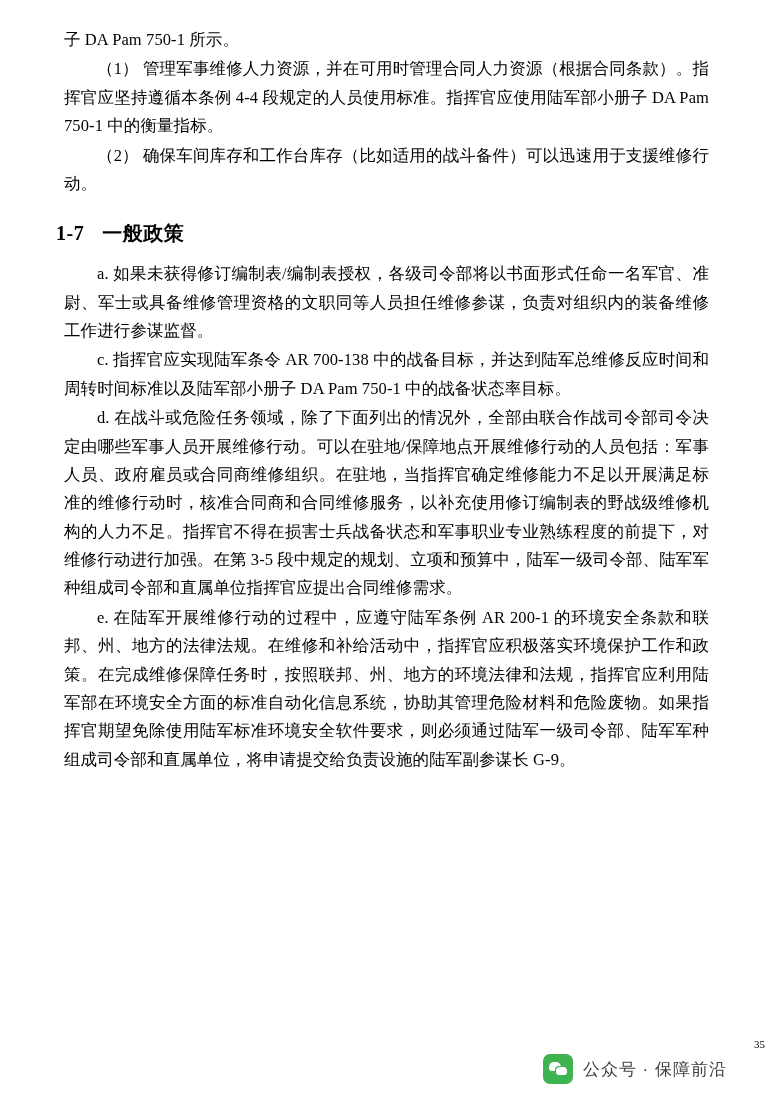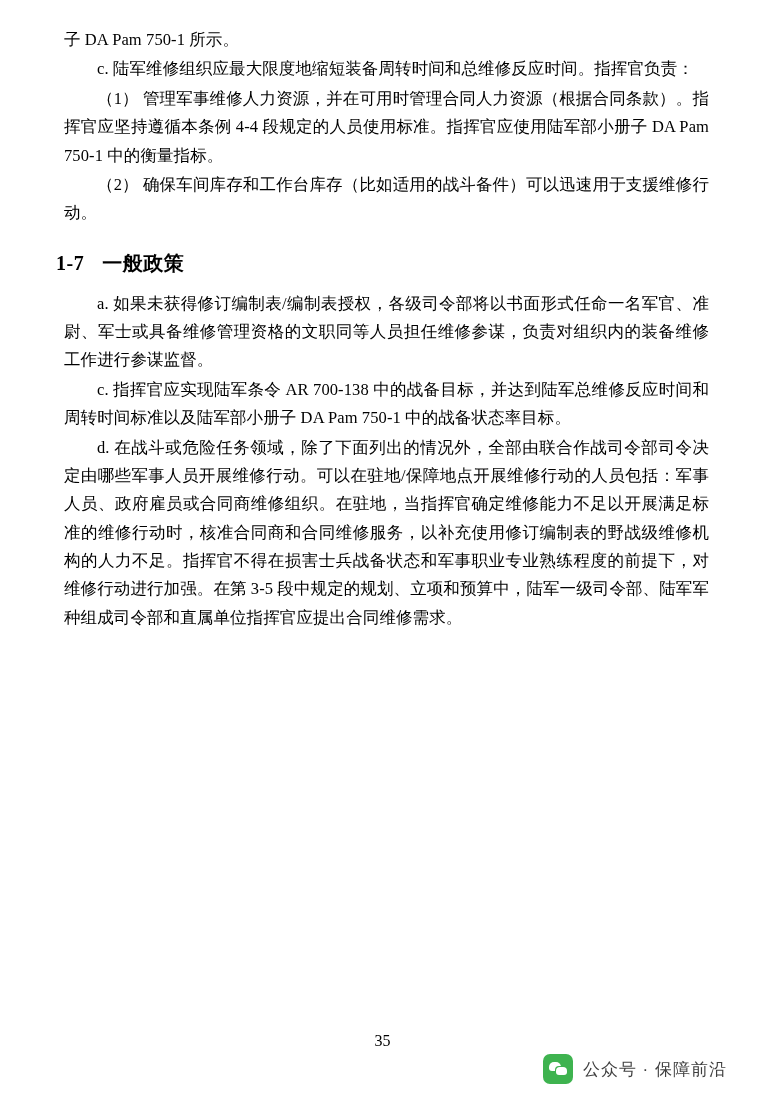--- a/index.html
+++ b/index.html
@@ -41,22 +41,22 @@
     letter-spacing: 0.5px;
   }
   .heading .num {
     margin-right: 18px;
   }
   .footer {
     position: absolute;
     left: 0;
     right: 0;
     bottom: 52px;
-    text-align: center;
-    font-size: 16px;
+    text-align: right;
+    font-size: 11px;
   }
   .wm {
     position: absolute;
     right: 38px;
     bottom: 18px;
     display: flex;
     align-items: center;
     gap: 10px;
   }
   .wm-logo {
@@ -96,37 +96,37 @@
     white-space: nowrap;
   }
 </style>
 </head>
 <body>
 
 <div class="page">
 
   <p class="para">子 DA Pam 750-1 所示。</p>
 
-  <p class="para indent">c.  陆军维修组织应最大限度地缩短装备周转时间和总维修反应时间。指挥官负责：</p>
 
   <p class="para indent">（1）  管理军事维修人力资源，并在可用时管理合同人力资源（根据合同条款）。指挥官应坚持遵循本条例 4-4 段规定的人员使用标准。指挥官应使用陆军部小册子 DA Pam 750-1 中的衡量指标。</p>
 
   <p class="para indent">（2）  确保车间库存和工作台库存（比如适用的战斗备件）可以迅速用于支援维修行动。</p>
 
   <h2 class="heading">
     <span class="num">1-7</span><span>一般政策</span>
   </h2>
 
   <p class="para indent">a.  如果未获得修订编制表/编制表授权，各级司令部将以书面形式任命一名军官、准尉、军士或具备维修管理资格的文职同等人员担任维修参谋，负责对组织内的装备维修工作进行参谋监督。</p>
 
 
   <p class="para indent">c.  指挥官应实现陆军条令 AR 700-138 中的战备目标，并达到陆军总维修反应时间和周转时间标准以及陆军部小册子 DA Pam 750-1 中的战备状态率目标。</p>
 
   <p class="para indent">d.  在战斗或危险任务领域，除了下面列出的情况外，全部由联合作战司令部司令决定由哪些军事人员开展维修行动。可以在驻地/保障地点开展维修行动的人员包括：军事人员、政府雇员或合同商维修组织。在驻地，当指挥官确定维修能力不足以开展满足标准的维修行动时，核准合同商和合同维修服务，以补充使用修订编制表的野战级维修机构的人力不足。指挥官不得在损害士兵战备状态和军事职业专业熟练程度的前提下，对维修行动进行加强。在第 3-5 段中规定的规划、立项和预算中，陆军一级司令部、陆军军种组成司令部和直属单位指挥官应提出合同维修需求。</p>
 
+  <p class="para indent">e.  在陆军开展维修行动的过程中，应遵守陆军条例 AR 200-1 的环境安全条款和联邦、州、地方的法律法规。在维修和补给活动中，指挥官应积极落实环境保护工作和政策。在完成维修保障任务时，按照联邦、州、地方的环境法律和法规，指挥官应利用陆军部在环境安全方面的标准自动化信息系统，协助其管理危险材料和危险废物。如果指挥官期望免除使用陆军标准环境安全软件要求，则必须通过陆军一级司令部、陆军军种组成司令部和直属单位，将申请提交给负责设施的陆军副参谋长 G-9。</p>
 
   <div class="footer">35</div>
 
   <div class="wm">
     <div class="wm-logo"></div>
     <div class="wm-text">公众号 · 保障前沿</div>
   </div>
 
 </div>
 

